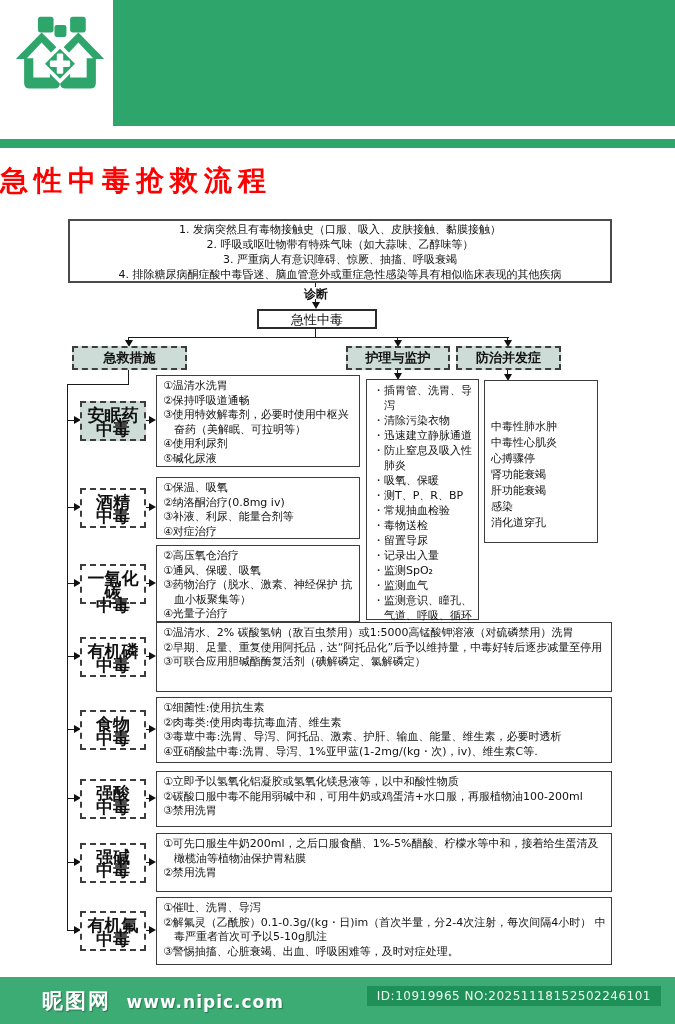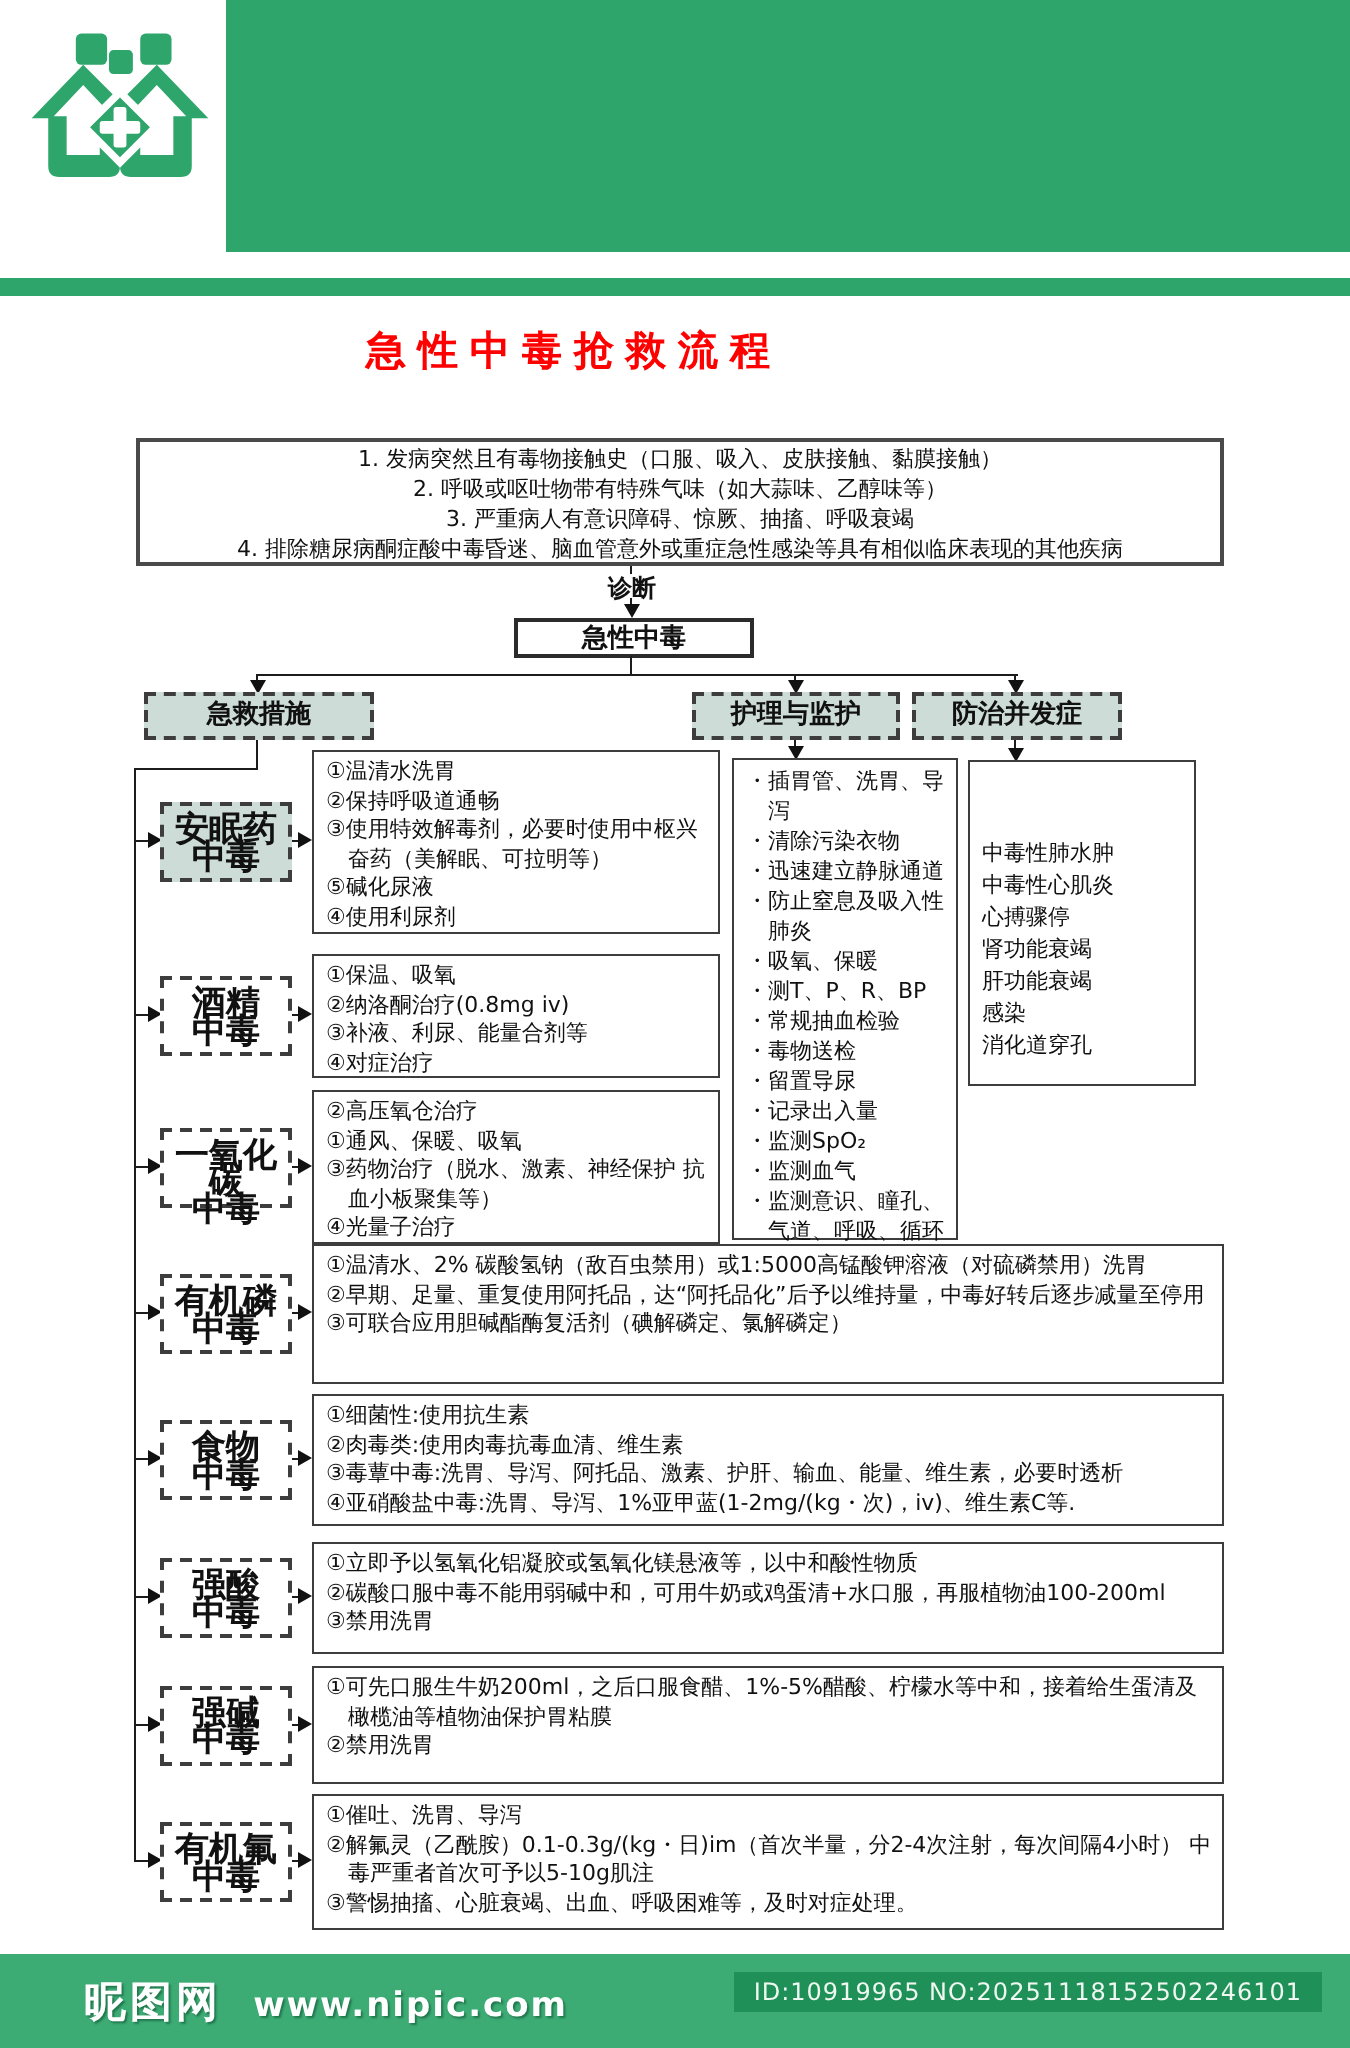--- a/index.html
+++ b/index.html
@@ -3,36 +3,36 @@
 <meta charset="utf-8">
 <style>
   html,body{margin:0;padding:0;background:#e8e8e8;}
   .page{position:relative;width:675px;height:1024px;background:#ffffff;overflow:hidden;
         font-family:"DejaVu Sans","Liberation Sans",sans-serif;color:#111;}
   
   .hdr-band{position:absolute;left:113px;top:0;width:562px;height:126px;background:var(--green);}
   .hdr-strip{position:absolute;left:0;top:139px;width:675px;height:9px;background:var(--green);}
   .logo-wrap{position:absolute;left:14px;top:12px;width:92px;height:96px;}
   
-  .title{position:absolute;left:0;top:162px;width:574px;text-align:center;
-         font-size:20px;font-weight:bold;letter-spacing:6px;color:var(--red);}
+  .title{position:absolute;left:0;top:162px;width:574px;
+         font-size:28px;font-weight:bold;letter-spacing:6px;color:var(--red);}
   
   .vl{position:absolute;width:0;border-left:1.6px solid #1c1c1c;}
   .hl{position:absolute;height:0;border-top:1.6px solid #1c1c1c;}
   .ad{position:absolute;width:0;height:0;border-left:4px solid transparent;
       border-right:4px solid transparent;border-top:7px solid #111;}
   .ar{position:absolute;width:0;height:0;border-top:4px solid transparent;
       border-bottom:4px solid transparent;border-left:7px solid #111;}
   
   .criteria{position:absolute;left:68px;top:219px;width:544px;height:64px;box-sizing:border-box;
             border:2px solid #4a4a4a;font-size:11px;line-height:15px;text-align:center;padding-top:1px;}
   .dxlabel{position:absolute;left:286px;top:286px;width:60px;text-align:center;
            font-size:12px;font-weight:bold;}
   .dxbox{position:absolute;left:257px;top:309px;width:120px;height:20px;box-sizing:border-box;
-         border:2px solid #2b2b2b;font-size:13px;font-weight:bold;text-align:center;line-height:17px;}
+         border:2px solid #2b2b2b;font-size:13px;font-weight:normal;text-align:center;line-height:17px;}
   .bhead{position:absolute;top:346px;height:24px;box-sizing:border-box;border:2px dashed #3d3d3d;
          background:var(--fill);font-size:13px;font-weight:bold;text-align:center;line-height:20px;}
   .cbox{position:absolute;box-sizing:border-box;border:1.6px solid #3d3d3d;background:#fff;
         font-size:11px;line-height:14.6px;padding:3px 4px 0 6px;}
   .cbox .itm{padding-left:11px;text-indent:-11px;}
   .mlist{line-height:15px;}
   .mlist .itm{padding-left:11px;text-indent:-11px;}
   .mlist .itm::before{content:"\30FB";}
   .clist{padding-top:38px;line-height:16px;}
   .pbox{position:absolute;box-sizing:border-box;border:2px dashed #3d3d3d;background:#fff;
@@ -145,22 +145,22 @@
       <div class="pbox fill" style="left: 80px; top: 401px; width: 66px; height: 40px; padding-top: 6px;">
         <div class="ln">安眠药</div>
         <div class="ln">中毒</div>
       </div>
       <div class="hl" style="left: 146px; top: 420px; width: 5px;"></div>
       <div class="ar" style="left: 149px; top: 416px;"></div>
       <div class="cbox" style="left: 156px; top: 375px; width: 204px; height: 92px;">
         <div class="itm">①温清水洗胃</div>
         <div class="itm">②保持呼吸道通畅</div>
         <div class="itm">③使用特效解毒剂，必要时使用中枢兴奋药（美解眠、可拉明等）</div>
+        <div class="itm">④使用利尿剂</div>
         <div class="itm">⑤碱化尿液</div>
-        <div class="itm">④使用利尿剂</div>
       </div>
       <div class="hl" style="left: 67px; top: 507px; width: 8px;"></div>
       <div class="ar" style="left: 74px; top: 503px;"></div>
       <div class="pbox" style="left: 80px; top: 488px; width: 66px; height: 40px; padding-top: 6px;">
         <div class="ln">酒精</div>
         <div class="ln">中毒</div>
       </div>
       <div class="hl" style="left: 146px; top: 507px; width: 5px;"></div>
       <div class="ar" style="left: 149px; top: 503px;"></div>
       <div class="cbox" style="left: 156px; top: 477px; width: 204px; height: 62px;">

